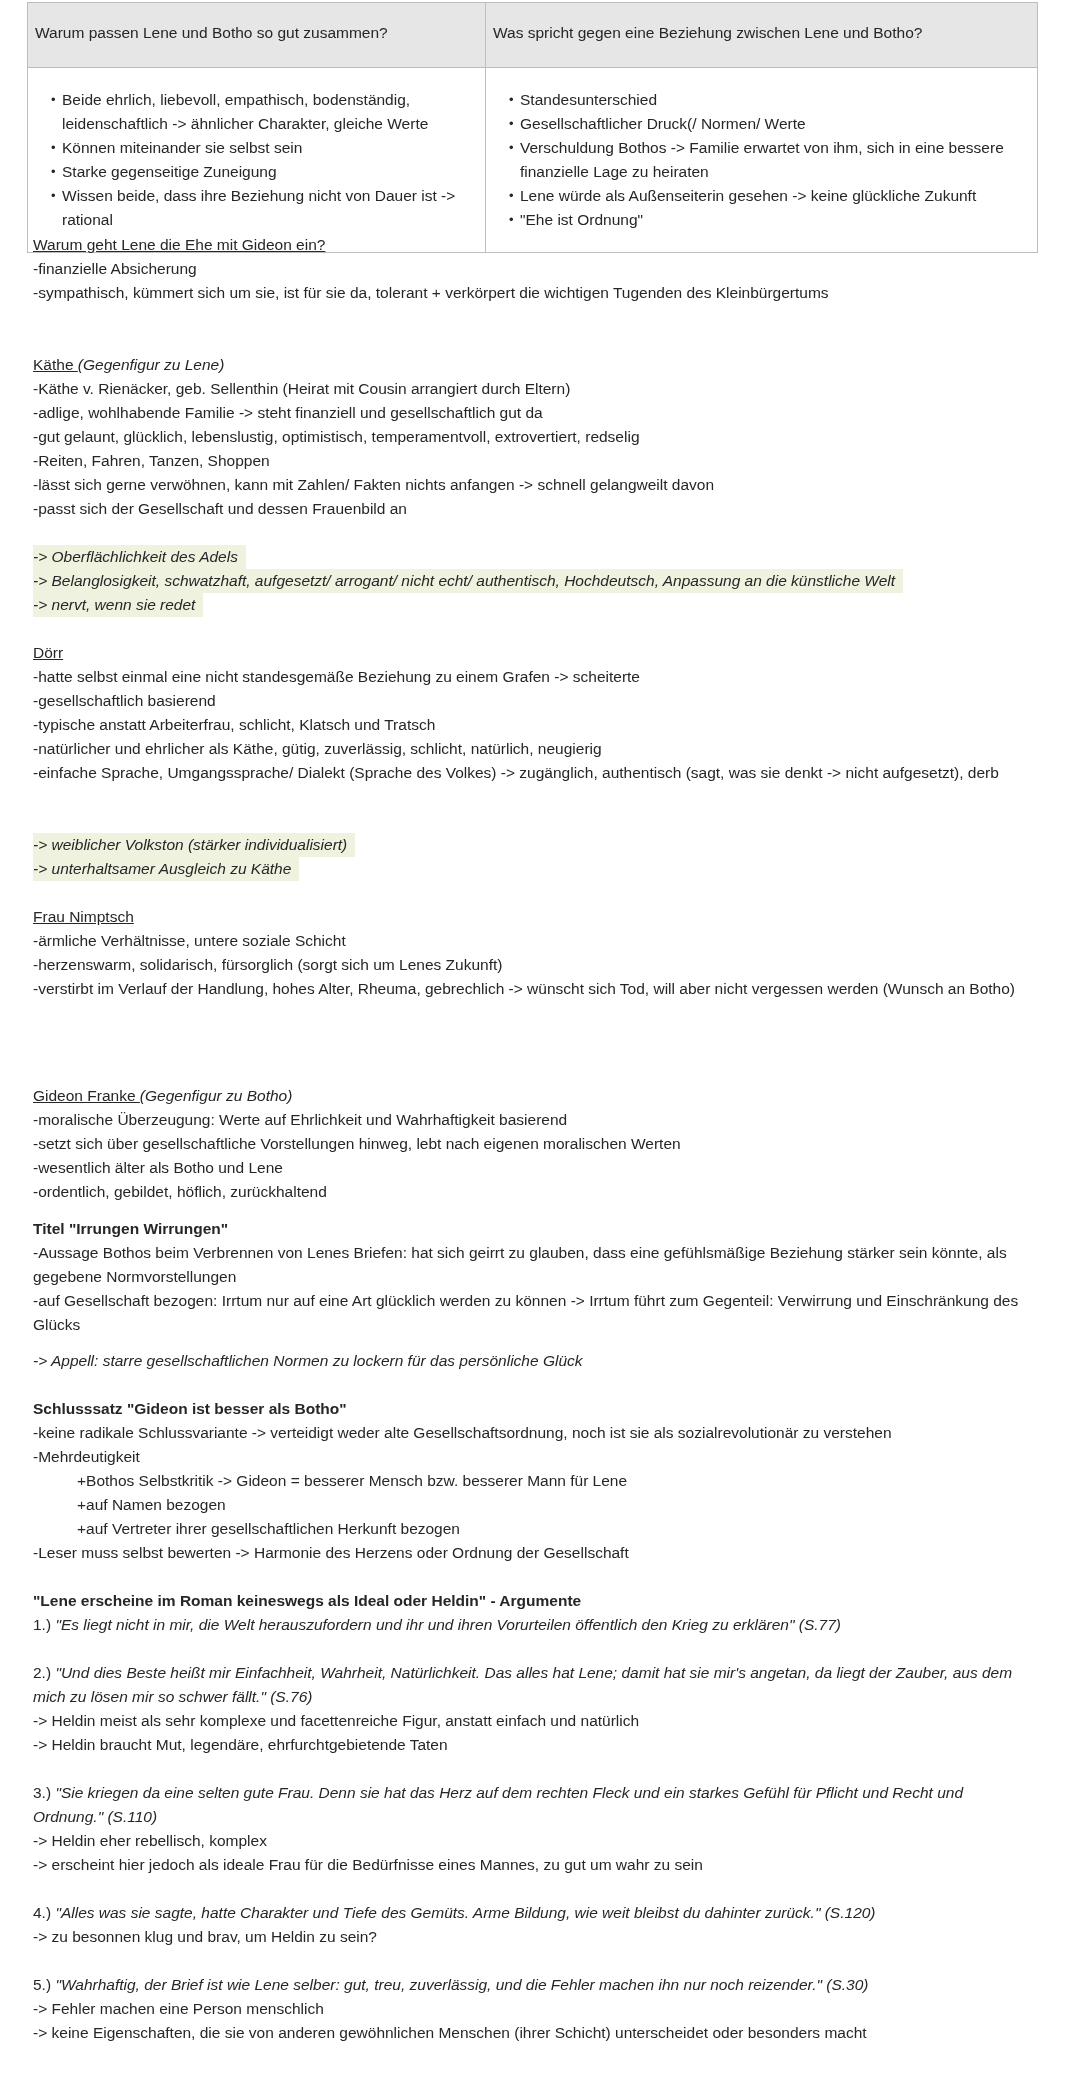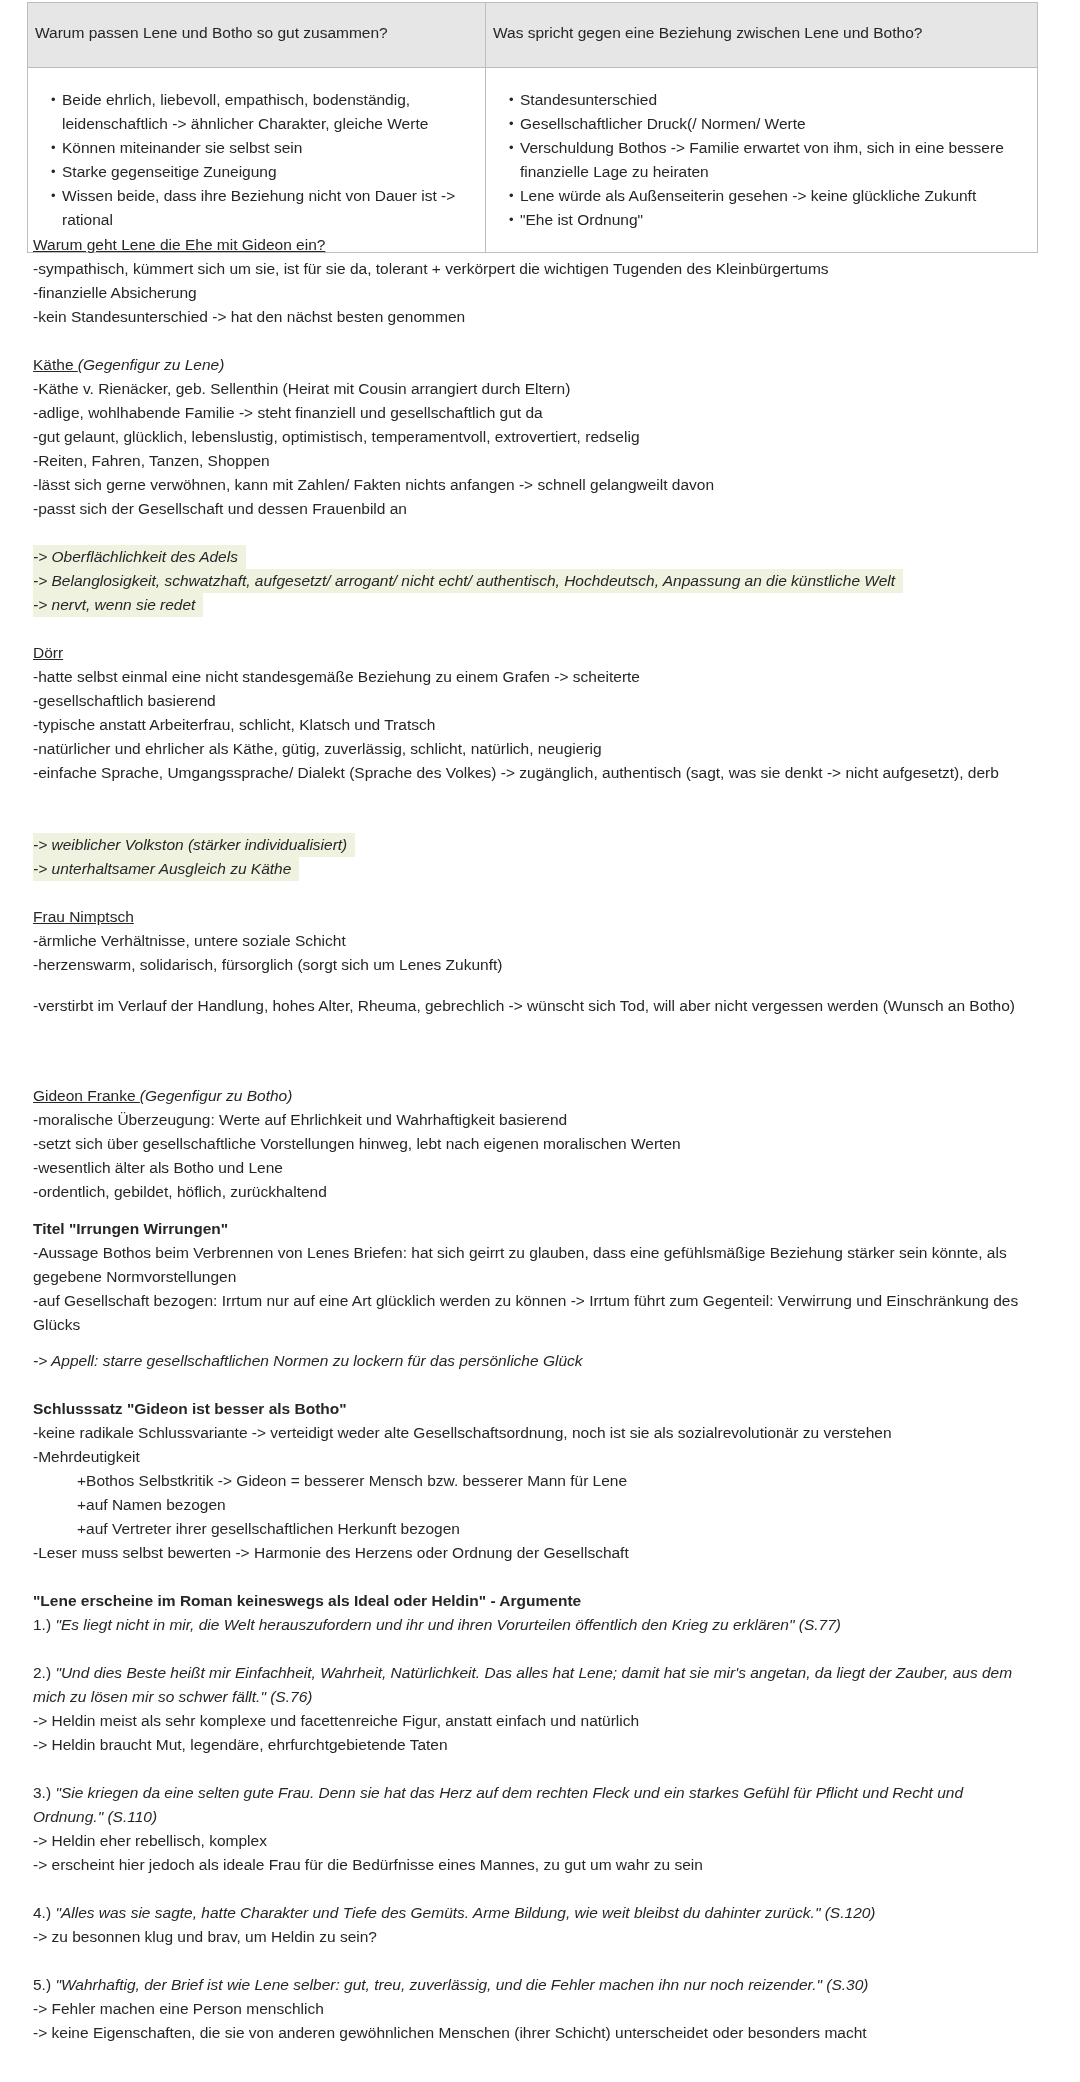--- a/index.html
+++ b/index.html
@@ -58,23 +58,22 @@
           <li>Lene würde als Außenseiterin gesehen -&gt; keine glückliche Zukunft</li>
           <li>"Ehe ist Ordnung"</li>
         </ul>
       </td>
     </tr>
   </tbody>
     </table>
 
   <div class="sec" style="top:233px;">
     <div class="ln hd-u">Warum geht Lene die Ehe mit Gideon ein?</div>
+    <div class="ln">-finanzielle Absicherung</div>
     <div class="ln">-sympathisch, kümmert sich um sie, ist für sie da, tolerant + verkörpert die wichtigen Tugenden des Kleinbürgertums</div>
-    <div class="ln">-finanzielle Absicherung</div>
-    <div class="ln">-kein Standesunterschied -&gt; hat den nächst besten genommen</div>
   </div>
 
   <div class="sec" style="top:353px;">
     <div class="ln"><span class="hd-u">Käthe </span><span class="it">(Gegenfigur zu Lene)</span></div>
     <div class="ln">-Käthe v. Rienäcker, geb. Sellenthin (Heirat mit Cousin arrangiert durch Eltern)</div>
     <div class="ln">-adlige, wohlhabende Familie -&gt; steht finanziell und gesellschaftlich gut da</div>
     <div class="ln">-gut gelaunt, glücklich, lebenslustig, optimistisch, temperamentvoll, extrovertiert, redselig</div>
     <div class="ln">-Reiten, Fahren, Tanzen, Shoppen</div>
     <div class="ln">-lässt sich gerne verwöhnen, kann mit Zahlen/ Fakten nichts anfangen -&gt; schnell gelangweilt davon</div>
     <div class="ln">-passt sich der Gesellschaft und dessen Frauenbild an</div>
@@ -95,21 +94,21 @@
   </div>
   <div class="sec" style="top:833px;">
     <div class="ln"><span class="hl it">-&gt; weiblicher Volkston (stärker individualisiert)</span></div>
     <div class="ln"><span class="hl it">-&gt; unterhaltsamer Ausgleich zu Käthe</span></div>
   </div>
 
   <div class="sec" style="top:905px;">
     <div class="ln hd-u">Frau Nimptsch</div>
     <div class="ln">-ärmliche Verhältnisse, untere soziale Schicht</div>
     <div class="ln">-herzenswarm, solidarisch, fürsorglich (sorgt sich um Lenes Zukunft)</div>
-    <div class="wrap" style="width:990px;margin-top:17px;">-verstirbt im Verlauf der Handlung, hohes Alter, Rheuma, gebrechlich -&gt; wünscht sich Tod, will aber nicht vergessen werden (Wunsch an Botho)</div>
+    <div class="wrap" style="width:990px;">-verstirbt im Verlauf der Handlung, hohes Alter, Rheuma, gebrechlich -&gt; wünscht sich Tod, will aber nicht vergessen werden (Wunsch an Botho)</div>
   </div>
 
   <div class="sec" style="top:1084px;">
     <div class="ln"><span class="hd-u">Gideon Franke </span><span class="it">(Gegenfigur zu Botho)</span></div>
     <div class="ln">-moralische Überzeugung: Werte auf Ehrlichkeit und Wahrhaftigkeit basierend</div>
     <div class="ln">-setzt sich über gesellschaftliche Vorstellungen hinweg, lebt nach eigenen moralischen Werten</div>
     <div class="ln">-wesentlich älter als Botho und Lene</div>
     <div class="ln">-ordentlich, gebildet, höflich, zurückhaltend</div>
   </div>
 

